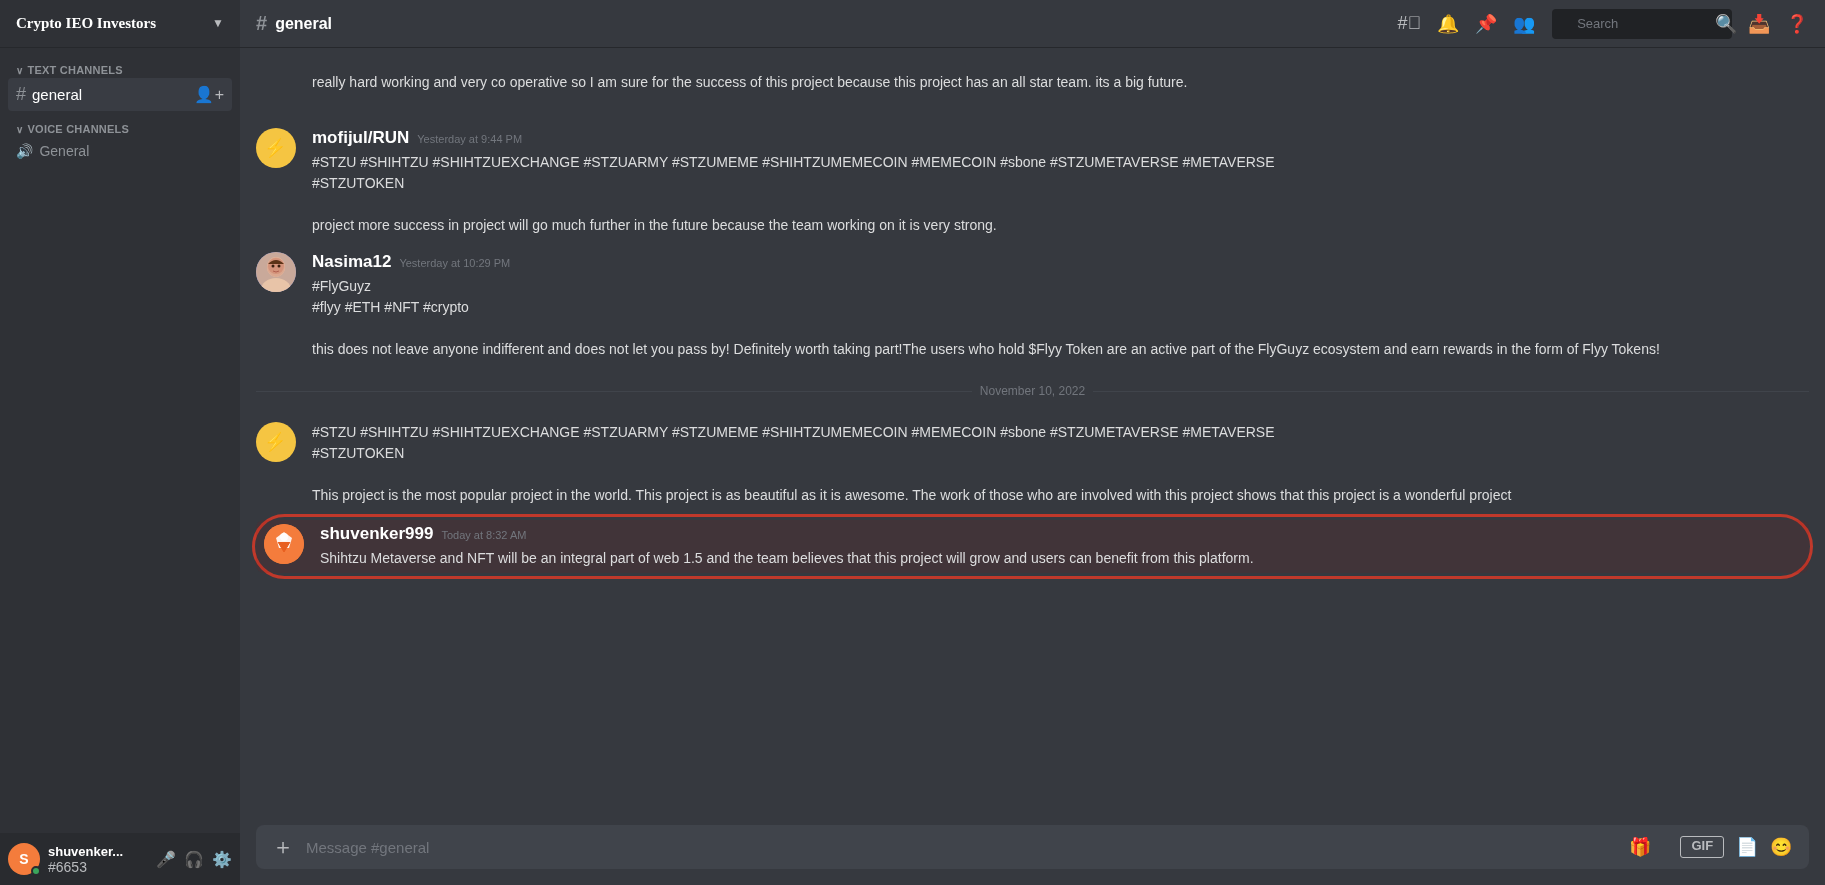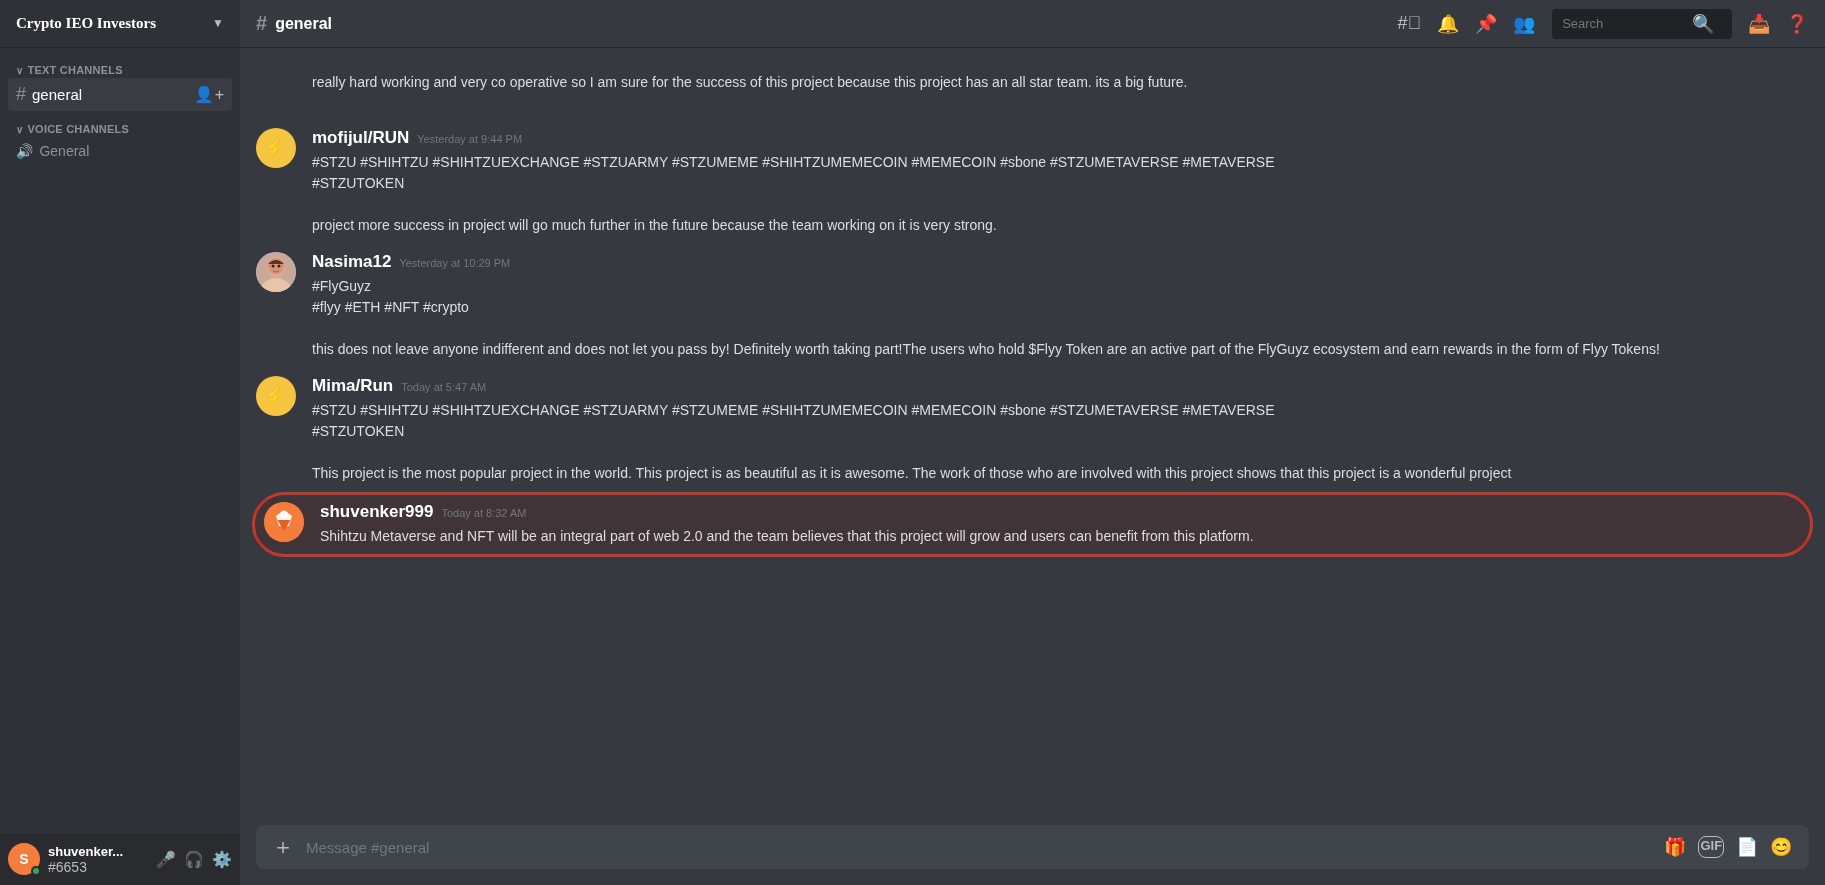--- a/index.html
+++ b/index.html
@@ -231,21 +231,22 @@
     .topbar-icons span {
       font-size: 18px;
       cursor: pointer;
     }
 
     .search-box {
       background: #202225;
       border-radius: 4px;
       display: flex;
       align-items: center;
-      padding: 4px 10px;
+      padding: 4px 25px;
+      gap: 8px;
       width: 180px;
     }
 
     .search-box input {
       background: transparent;
       border: none;
       outline: none;
       color: #dcddde;
       font-size: 13px;
       width: 130px;
@@ -518,28 +519,27 @@
           <span class="message-timestamp">Yesterday at 10:29 PM</span>
         </div>
         <div class="message-text">
           <span>#FlyGuyz</span><br>
           <span> #flyy #ETH #NFT #crypto</span><br><br>
           <span>this does not leave anyone indifferent and does not let you pass by! Definitely worth taking part!The users who hold $Flyy Token are an active part of the FlyGuyz ecosystem and earn rewards in the form of Flyy Tokens!</span>
         </div>
       </div>
     </div>
 
+    <div class="date-divider">
+      <span>November 10, 2022</span>
+    </div>
 
     <div class="message-group">
       <div class="avatar avatar-bolt">⚡</div>
       <div class="message-content">
-        <div class="message-header">
-          <span class="message-username">Mima/Run</span>
-          <span class="message-timestamp">Today at 5:47 AM</span>
-        </div>
         <div class="message-text">
           <span>#STZU #SHIHTZU #SHIHTZUEXCHANGE #STZUARMY #STZUMEME #SHIHTZUMEMECOIN #MEMECOIN #sbone #STZUMETAVERSE #METAVERSE</span><br>
           <span>#STZUTOKEN</span><br><br>
           <span>This project is the most popular project in the world. This project is as beautiful as it is awesome. The work of those who are involved with this project shows that this project is a wonderful project</span>
         </div>
       </div>
     </div>
 
     <div style="position:relative; padding: 6px 0;">
       <div style="position:absolute; top:0; left:-4px; right:-4px; bottom:0; border: 3px solid #c0392b; border-radius: 36px; pointer-events:none;"></div>
@@ -552,33 +552,33 @@
             <circle cx="20" cy="13" r="4" fill="#fff" opacity="0.85"></circle>
             <path d="M16 22 Q20 26 24 22" fill="#e86020"></path>
           </svg>
         </div>
         <div class="message-content">
           <div class="message-header">
             <span class="message-username">shuvenker999</span>
             <span class="message-timestamp">Today at 8:32 AM</span>
           </div>
           <div class="message-text">
-            <span>Shihtzu Metaverse and NFT will be an integral part of web 2.0 and the team believes that this project will grow and users can benefit from this platform.</span>
+            <span>Shihtzu Metaverse and NFT will be an integral part of web 1.5 and the team believes that this project will grow and users can benefit from this platform.</span>
           </div>
         </div>
       </div>
     </div>
 
   </div>
 
   <div class="input-area">
     <div class="message-input-box">
       <span class="input-plus">＋</span>
       <input class="message-input" type="text" placeholder="Message #general" style="">
       <div class="input-icons">
         <span title="Gift">🎁</span>
-        <span title="GIF" style="font-size:13px; font-weight:700; border: 1.5px solid #b9bbbe; border-radius:8px; padding:1px 1px;">GIF</span>
+        <span title="GIF" style="font-size:13px; font-weight:700; border: 1.5px solid #b9bbbe; border-radius:3px; padding:1px 10px;margin-left:17px;">GIF</span>
         <span title="Stickers">📄</span>
         <span title="Emoji">😊</span>
       </div>
     </div>
   </div>
 </div>
 
 </body></html>

